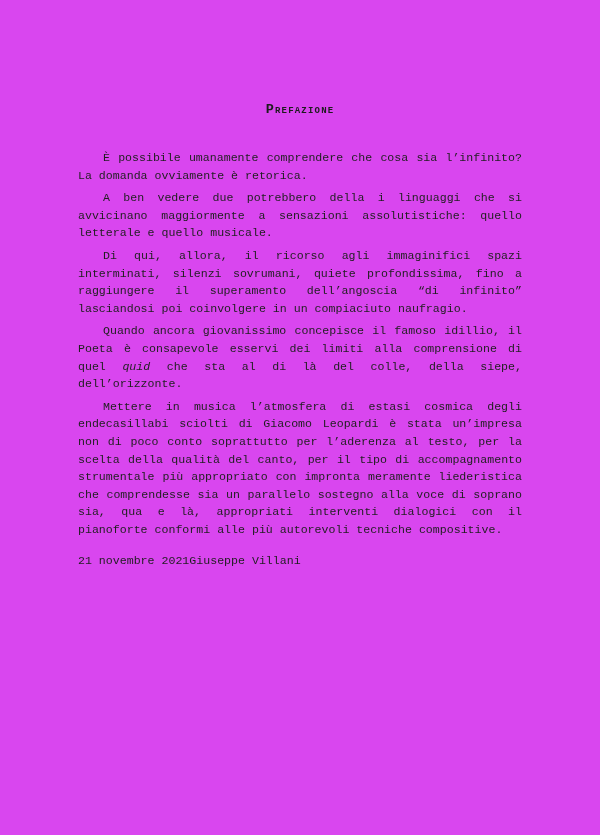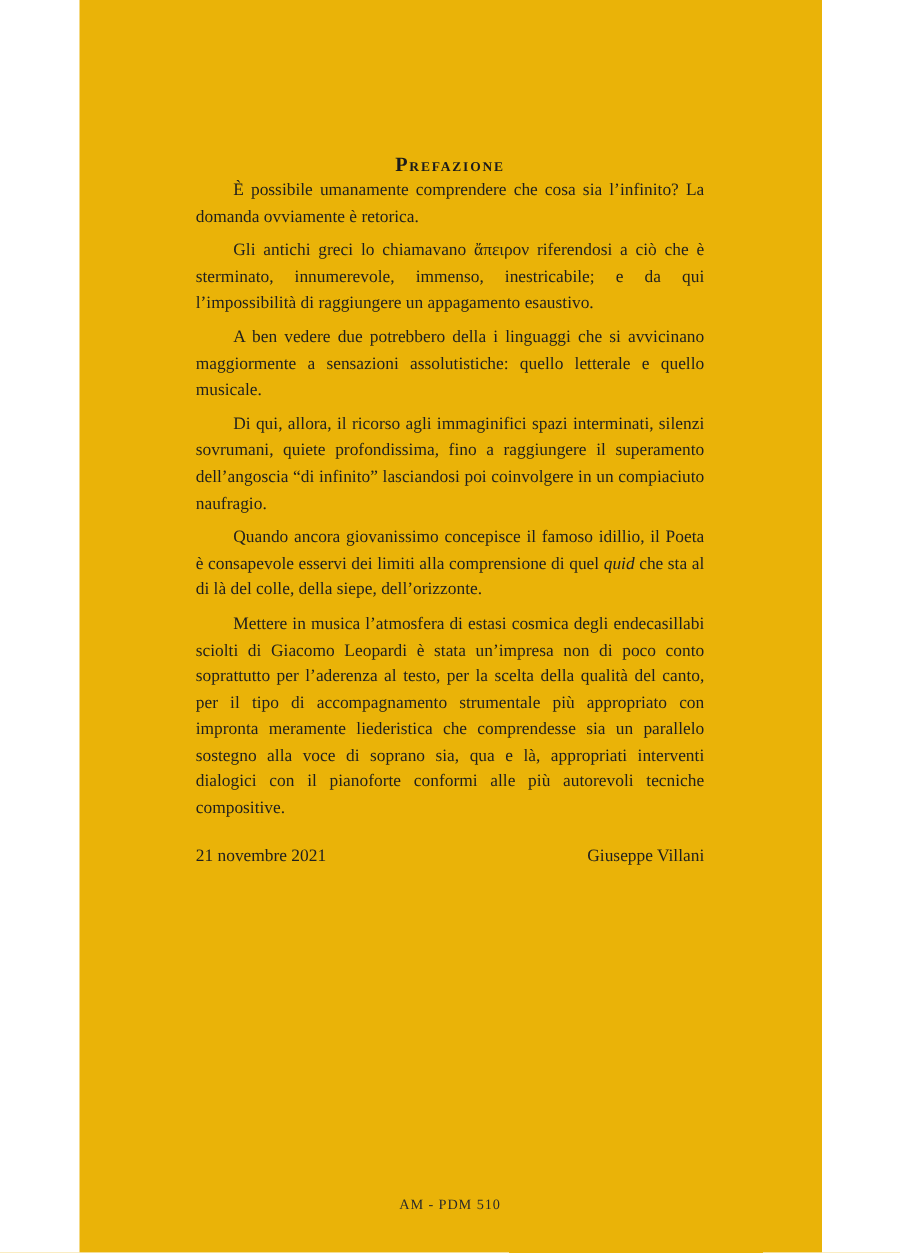--- a/index.html
+++ b/index.html
@@ -1,56 +1,56 @@
 <!DOCTYPE html>
 <html><head>
 <meta charset="utf-8">
 <style>
   * { margin: 0; padding: 0; box-sizing: border-box; }
   html, body { background: #ffffff; }
   .page {
     position: relative;
-    width: 495px;
+    width: 600px;
     height: 835px;
     margin: 0 auto;
-    background: #eab308;
-    font-family: Liberation Serif, serif;
+    background: #d946ef;
+    font-family: Liberation Mono, monospace;
     color: #1f1f1f;
     overflow: hidden;
   }
   .content {
     position: absolute;
     top: 0;
     left: 78px;
     right: 78px;
   }
   .doc-title {
     margin-top: 102px;
     text-align: center;
     font-size: 13.5px;
     font-weight: bold;
     font-variant: small-caps;
     letter-spacing: 1.2px;
     color: #1c1c1c;
   }
   .body-text {
+    margin-top: 32px;
   }
   .body-text p {
     font-size: 11.6px;
     line-height: 17.6px;
     text-align: justify;
     text-indent: 25px;
     margin-bottom: 5px;
     color: #1f1f1f;
   }
   .body-text p .seg-italic { font-style: italic; }
   .date-line {
     margin-top: 14px;
     display: flex;
-    justify-content: space-between;
     font-size: 11.6px;
     line-height: 17.6px;
     color: #1f1f1f;
   }
   .page-footer {
     position: absolute;
     bottom: 26px;
     left: 0;
     right: 0;
     text-align: center;
@@ -64,33 +64,31 @@
 
 <div class="page">
   <div class="content">
 
     <h1 class="doc-title">Prefazione</h1>
 
     <div class="body-text">
 
       <p><span>È possibile umanamente comprendere che cosa sia l’infinito? La domanda ovviamente è retorica.</span></p>
 
-      <p><span class="greek-host">Gli antichi greci lo chiamavano ἄπειρον riferendosi a ciò che è sterminato, innumerevole, immenso, inestricabile; e da qui l’impossibilità di raggiungere un appagamento esaustivo.</span></p>
 
       <p><span>A ben vedere due potrebbero della i linguaggi che si avvicinano maggiormente a sensazioni assolutistiche: quello letterale e quello musicale.</span></p>
 
       <p><span>Di qui, allora, il ricorso agli immaginifici spazi interminati, silenzi sovrumani, quiete profondissima, fino a raggiungere il superamento dell’angoscia “di infinito” lasciandosi poi coinvolgere in un compiaciuto naufragio.</span></p>
 
       <p><span>Quando ancora giovanissimo concepisce il famoso idillio, il Poeta è consapevole esservi dei limiti alla comprensione di quel </span><em class="seg-italic">quid</em><span> che sta al di là del colle, della siepe, dell’orizzonte.</span></p>
 
       <p><span>Mettere in musica l’atmosfera di estasi cosmica degli endecasillabi sciolti di Giacomo Leopardi è stata un’impresa non di poco conto soprattutto per l’aderenza al testo, per la scelta della qualità del canto, per il tipo di accompagnamento strumentale più appropriato con impronta meramente liederistica che comprendesse sia un parallelo sostegno alla voce di soprano sia, qua e là, appropriati interventi dialogici con il pianoforte conformi alle più autorevoli tecniche compositive.</span></p>
 
     </div>
 
     <div class="date-line">
       <span>21 novembre 2021</span>
       <span>Giuseppe Villani</span>
     </div>
 
   </div>
 
-  <div class="page-footer">AM - PDM 510</div>
 </div>
 
 </body></html>

